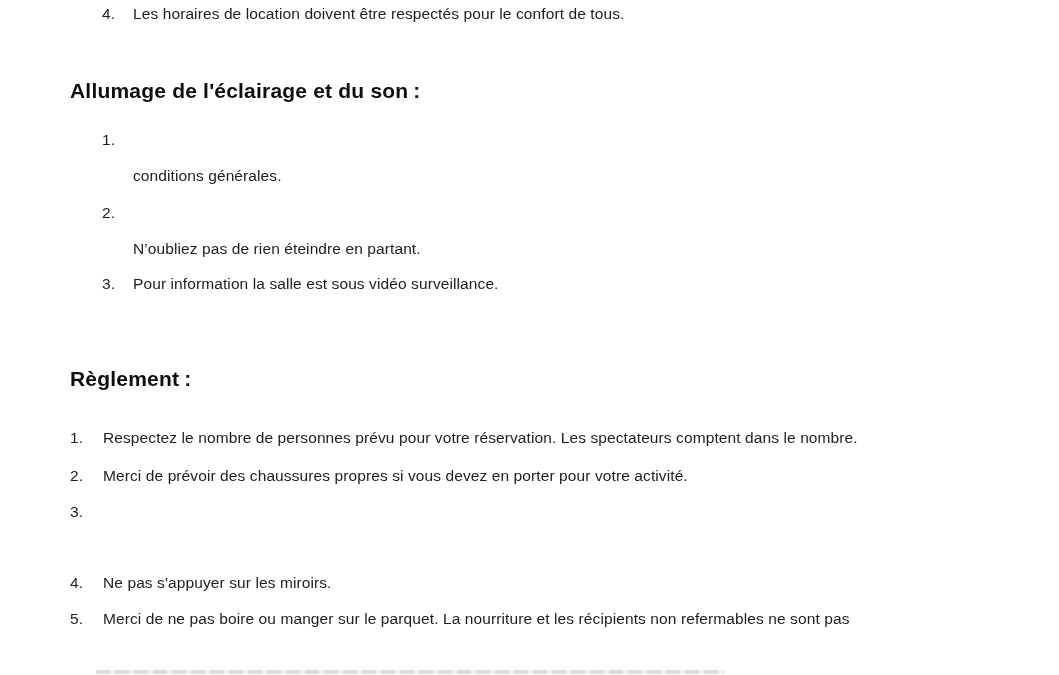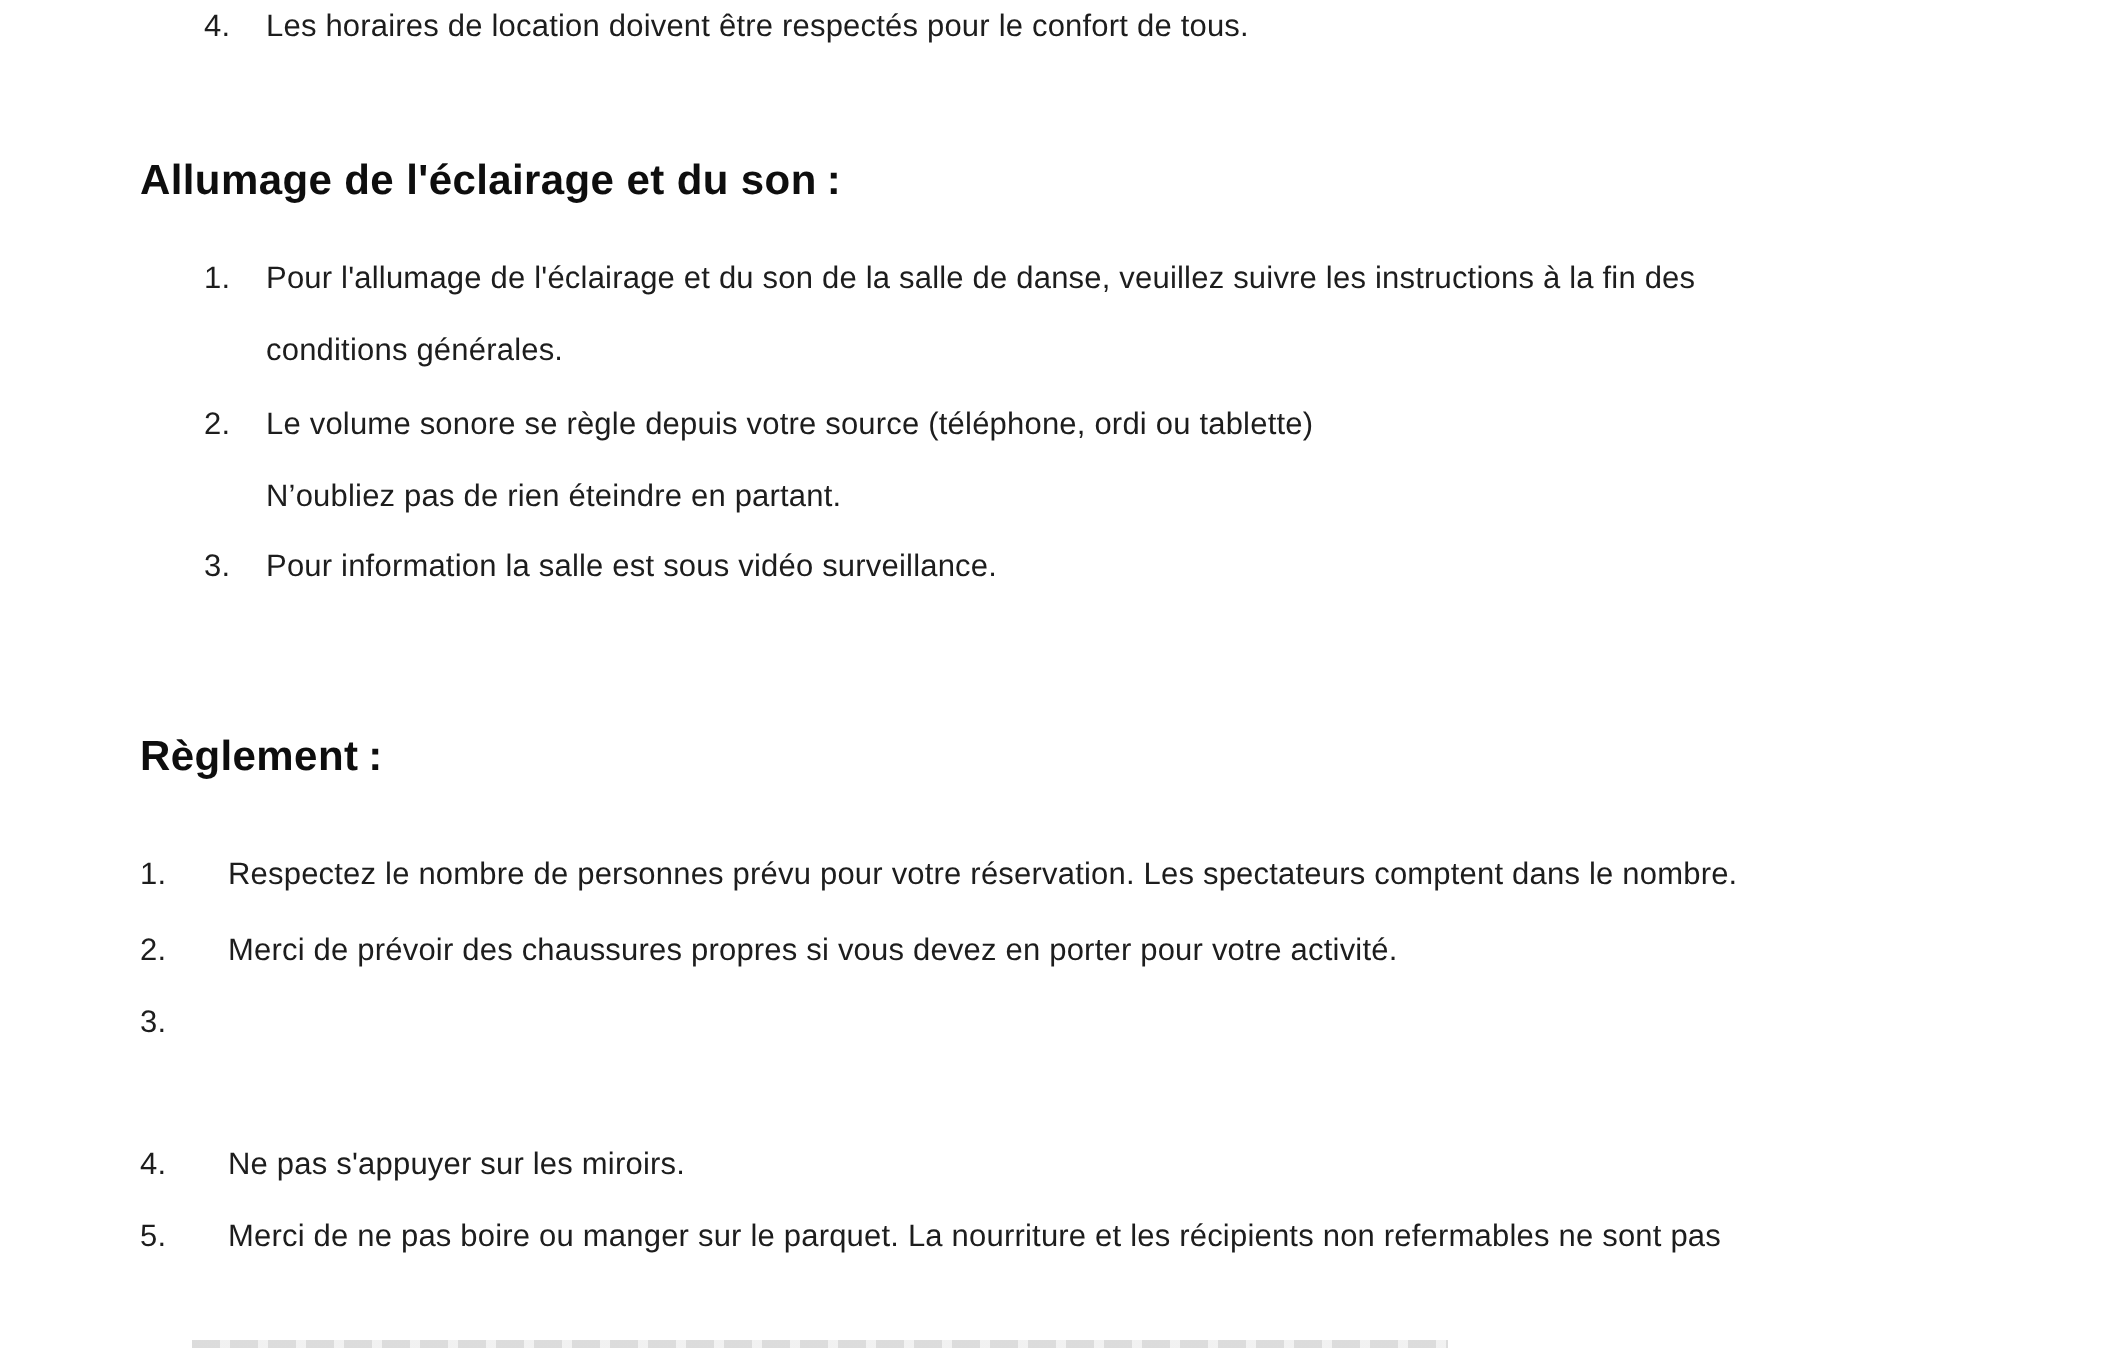--- a/index.html
+++ b/index.html
@@ -36,21 +36,21 @@
   }
   .txt {
     position: absolute;
     top: 0;
   }
   
   .lv1 .num { left: 102px; }
   .lv1 .txt { left: 133px; }
   
   .lv2 .num { left: 70px; }
-  .lv2 .txt { left: 114px; }
+  .lv2 .txt { left: 103px; }
   .heading {
     position: absolute;
     left: 70px;
     height: 22px;
     line-height: 22px;
     font-size: 21px;
     font-weight: bold;
     color: #0e0e0e;
     white-space: nowrap;
     letter-spacing: 0.2px;
@@ -82,28 +82,26 @@
     <span class="num">4.</span>
     <span class="txt">Les horaires de location doivent être respectés pour le confort de tous.</span>
   </div>
 
   <div class="heading" style="top:80px">
     <span>Allumage de l'éclairage et du son</span><span class="colon">:</span>
   </div>
 
   <div class="line lv1" style="top:130px">
     <span class="num">1.</span>
-    <span class="txt">Pour l'allumage de l'éclairage et du son de la salle de danse, veuillez suivre les instructions à la fin des</span>
   </div>
   <div class="line lv1" style="top:166px">
     <span class="txt">conditions générales.</span>
   </div>
   <div class="line lv1" style="top:203px">
     <span class="num">2.</span>
-    <span class="txt">Le volume sonore se règle depuis votre source (téléphone, ordi ou tablette)</span>
   </div>
   <div class="line lv1" style="top:239px">
     <span class="txt">N’oubliez pas de rien éteindre en partant.</span>
   </div>
   <div class="line lv1" style="top:274px">
     <span class="num">3.</span>
     <span class="txt">Pour information la salle est sous vidéo surveillance.</span>
   </div>
 
   <div class="heading" style="top:368px">

